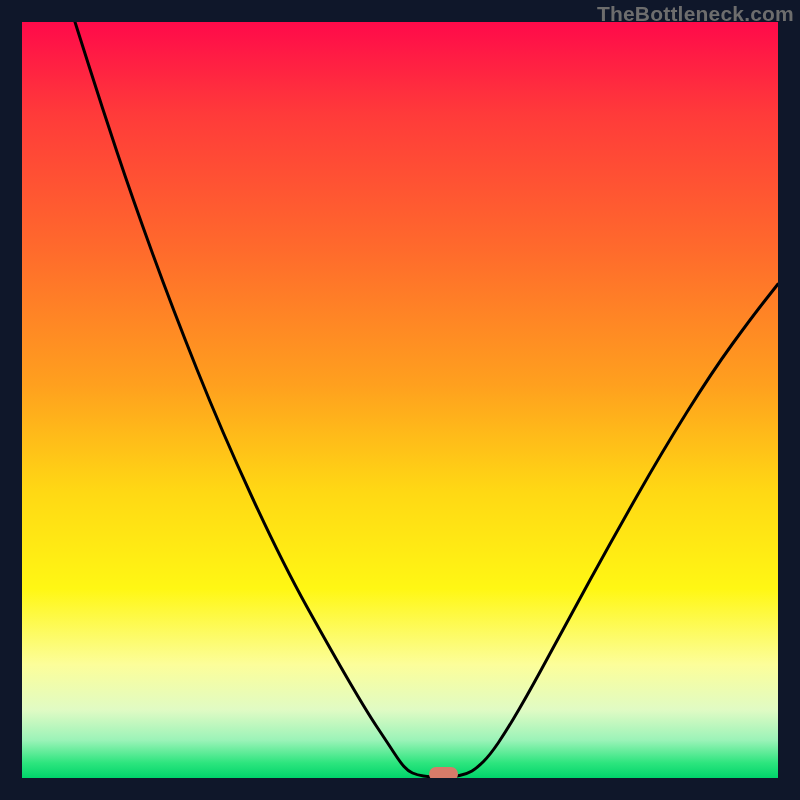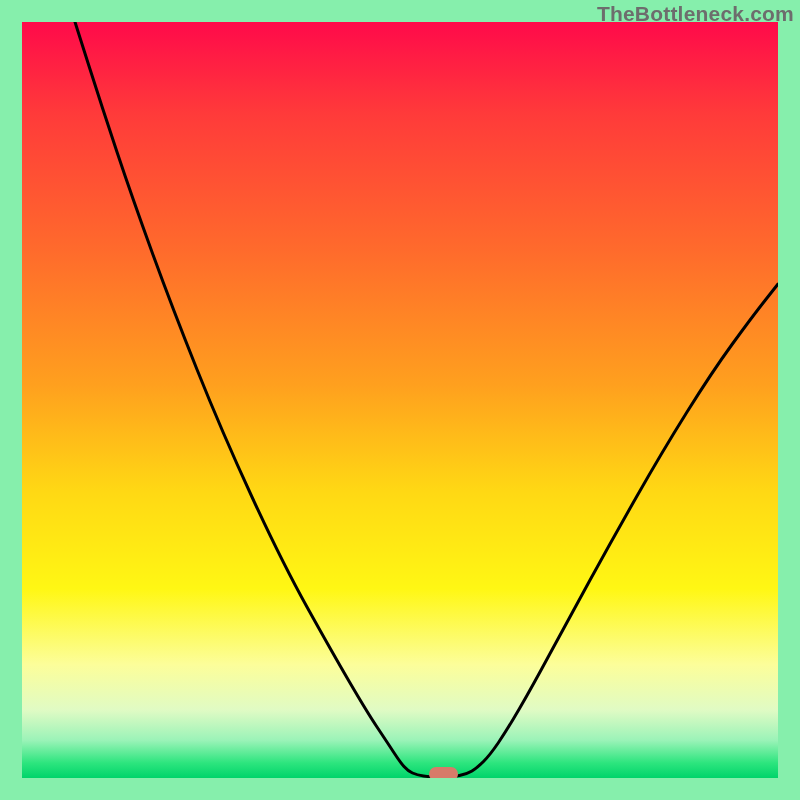--- a/index.html
+++ b/index.html
@@ -8,21 +8,21 @@
     width: 800px;
     height: 800px;
     background: #000;
     overflow: hidden;
     font-family: Arial, Helvetica, sans-serif;
   }
   .frame {
     position: relative;
     width: 800px;
     height: 800px;
-    background: #86efac;
+    background: #0f172a;
   }
   .plot-area {
     position: absolute;
     left: 22px;
     top: 22px;
     width: 756px;
     height: 756px;
     overflow: hidden;
   }
   .gradient {

